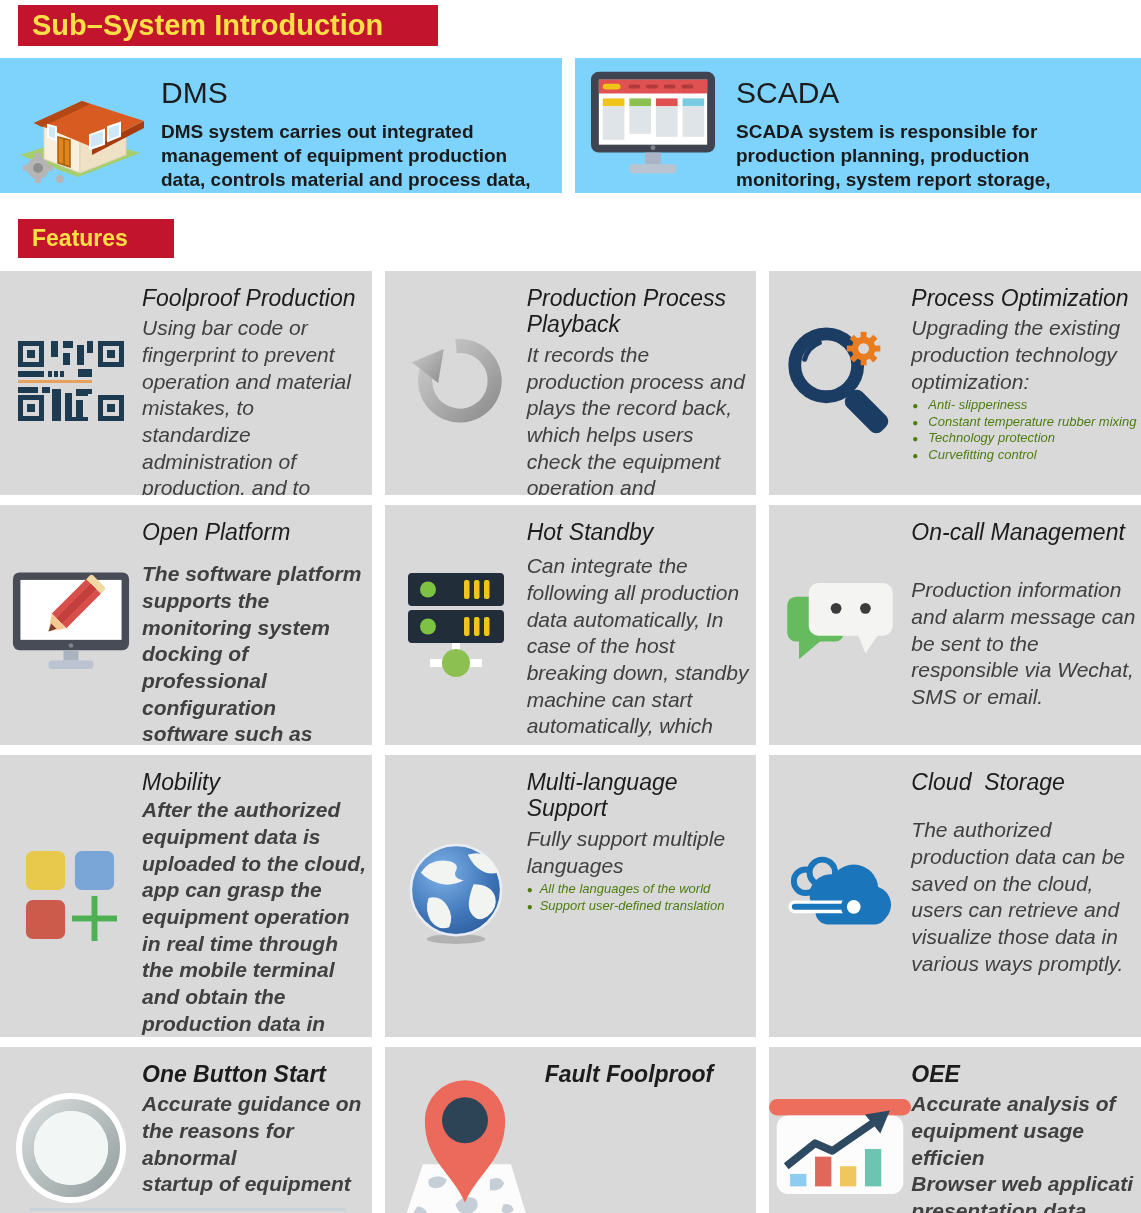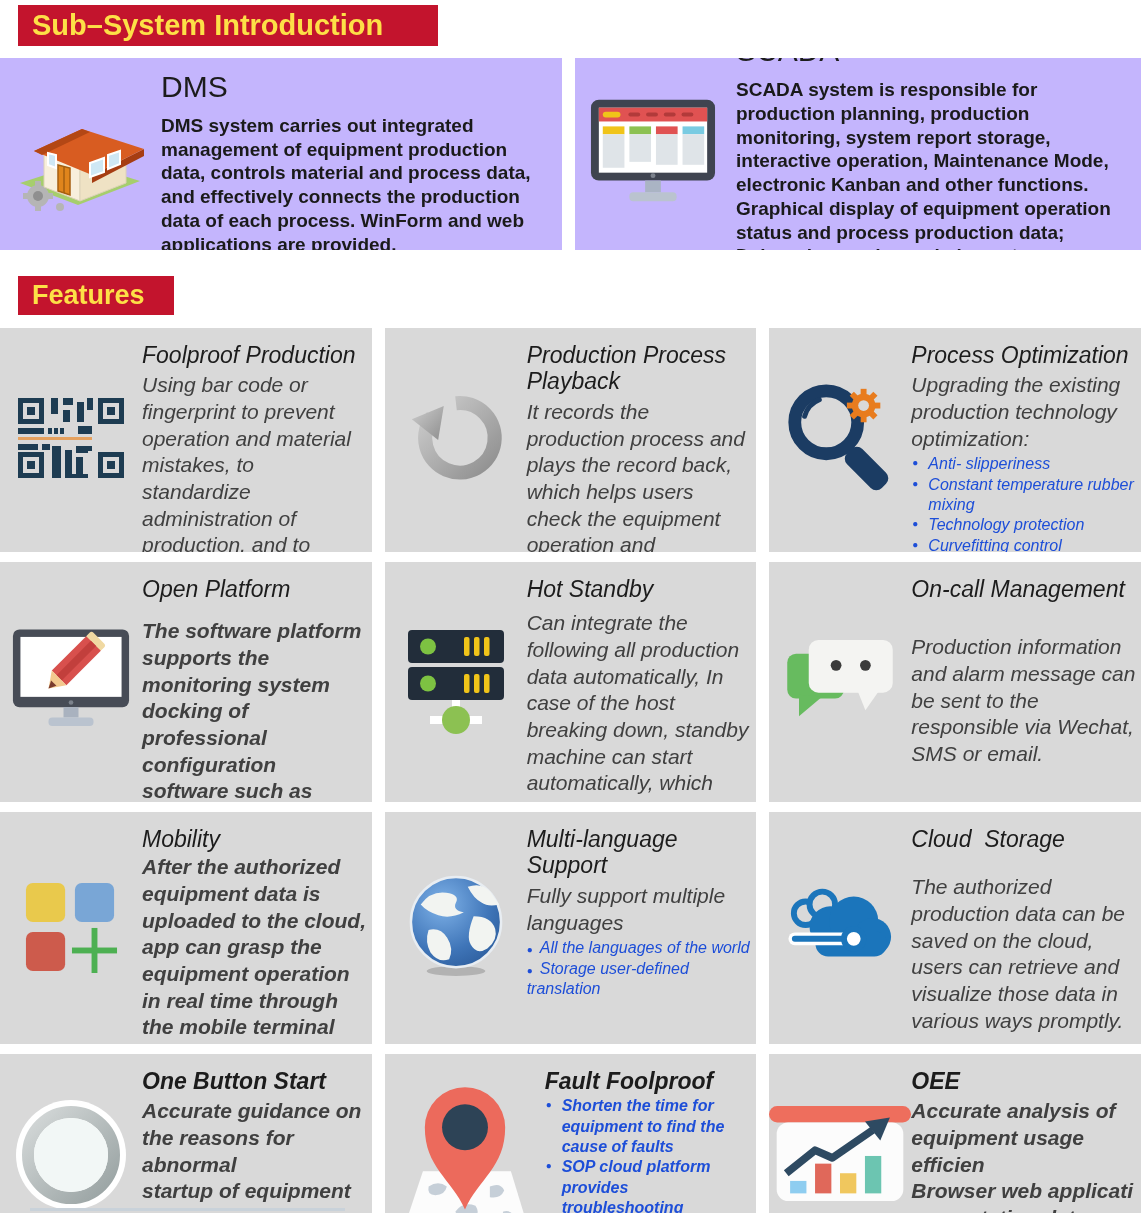--- a/index.html
+++ b/index.html
@@ -1,43 +1,43 @@
 <!DOCTYPE html>
 <html><head>
 <meta charset="utf-8">
 <style>
   html,body{margin:0;padding:0;background:#ffffff;}
   body{font-family:"Liberation Sans", sans-serif;}
   .page{position:relative;width:1141px;height:1213px;background:#ffffff;overflow:hidden;}
 
   .titlebar{background:#c3142d;color:#fde047;font-weight:bold;box-sizing:border-box;padding-left:14px;}
   #bar1{margin:5px 0 0 18px;width:420px;height:41px;font-size:29px;line-height:41px;}
-  #bar2{margin:26px 0 0 18px;width:156px;height:39px;font-size:27px;line-height:39px;}
+  #bar2{margin:26px 0 0 18px;width:156px;height:39px;font-size:23px;line-height:39px;}
 
   .intro-grid{display:grid;grid-template-columns:562px 1fr;gap:13px;margin-top:12px;}
-  .panel{background:#c4b5fd;height:192px;display:flex;overflow:hidden;align-items:center;}
+  .panel{background:#7dd3fc;height:135px;display:flex;overflow:hidden;}
   .panel .icol{flex:0 0 155px;display:flex;align-items:center;justify-content:center;}
   .panel .ccol{flex:1;padding:8px 8px 0 6px;}
   .ptitle{font-size:30px;font-weight:400;color:#1c1c1c;margin:10px 0 10px;}
   .pbody{font-size:19px;font-weight:bold;line-height:1.25;color:#1a1a1a;margin:0;max-width:398px;}
 
   .features-grid{display:grid;grid-template-columns:1fr 1fr 1fr;gap:10px 13px;margin-top:13px;font-style:italic;}
   .card{background:#d9d9d9;display:flex;overflow:hidden;}
-  .h1{height:224px}.h2{height:240px}.h3{height:232px}.h4{height:206px}
+  .h1{height:224px}.h2{height:240px}.h3{height:282px}.h4{height:206px}
   .icol{flex:0 0 142px;display:flex;align-items:center;justify-content:center;}
   .icol.wide{flex-basis:160px;align-items:flex-start;padding-top:14px;}
   .ccol{flex:1;padding:8px 4px 0 0;}
   .ftitle{font-size:23px;font-weight:400;color:#1c1c1c;margin:6px 0 2px;line-height:1.15;white-space:pre-wrap;}
   .ftitle.nw{white-space:pre;}
   .bold-title{font-weight:bold;}
   .fbody{font-size:21px;line-height:1.27;color:#404040;margin:4px 0 0;}
   .bold{font-weight:bold;}
   .pre{white-space:pre-line;}
   .gap{margin-top:16px;}
-  ul.hang,ul.flat{list-style:none;margin:2px 0 0;padding:0;font-size:16px;line-height:1.27;color:#1d4ed8;}
+  ul.hang,ul.flat{list-style:none;margin:2px 0 0;padding:0;font-size:13px;line-height:1.27;color:#4d7c0f;}
   ul.hang li{position:relative;padding-left:17px;}
   ul.hang li::before{content:"●";position:absolute;left:1px;top:3px;font-size:10px;}
   ul.flat li::before{content:"●";font-size:10px;margin-right:7px;}
   .bullets-bold li{font-weight:bold;}
   .bottom-line{position:absolute;left:30px;top:1208px;width:315px;height:3px;background:#c9d2da;}
 </style>
 </head>
 <body>
 
 <div class="page">
@@ -328,21 +328,21 @@
               <path d="M68 42 q18 0 22 13 q3 11 -8 20 q-11 7 -17 -4 q-5 -9 3 -29z"></path>
             </g>
           </svg>
         </span>
       </div>
       <div class="ccol">
         <h3 class="ftitle">Multi-language Support</h3>
         <p class="fbody">Fully support multiple languages</p>
         <ul class="flat">
           <li>All the languages of the world</li>
-          <li>Storage user-defined translation</li>
+          <li>Support user-defined translation</li>
         </ul>
       </div>
     </div>
 
     <div class="card h3">
       <div class="icol">
         <span>
           <svg width="110" height="78" viewBox="0 0 112 78">
             <g stroke="#1b75bb" stroke-width="6" fill="#d9d9d9">
               <circle cx="21" cy="26" r="12"></circle>
@@ -402,24 +402,20 @@
               <path d="M28 152 q9 0 11 9 q-9 5 -15 -2z"></path>
               <path d="M118 150 q9 -2 11 6 q-7 6 -13 1z"></path>
             </g>
             <path d="M78 148 C64 116 36 104 36 62 a42 42 0 1 1 84 0 c0 42 -28 54 -42 86z" fill="#ec6a5c"></path>
             <circle cx="78" cy="62" r="24" fill="#2d4356"></circle>
           </svg>
         </span>
       </div>
       <div class="ccol">
         <h3 class="ftitle nw bold-title">Fault Foolproof</h3>
-        <ul class="hang bullets-bold">
-          <li>Shorten the time for equipment to find the cause of faults</li>
-          <li>SOP cloud platform provides troubleshooting methods</li>
-        </ul>
       </div>
     </div>
 
     <div class="card h4">
       <div class="icol">
         <span>
           <svg width="142" height="106" viewBox="0 0 148 110">
             <rect x="0" y="4" width="148" height="17" rx="8.5" fill="#ee6e5d"></rect>
             <rect x="8" y="21" width="132" height="82" rx="12" fill="#fcfcfc"></rect>
             <rect x="22" y="82" width="17" height="13" fill="#8ecdf0"></rect>

